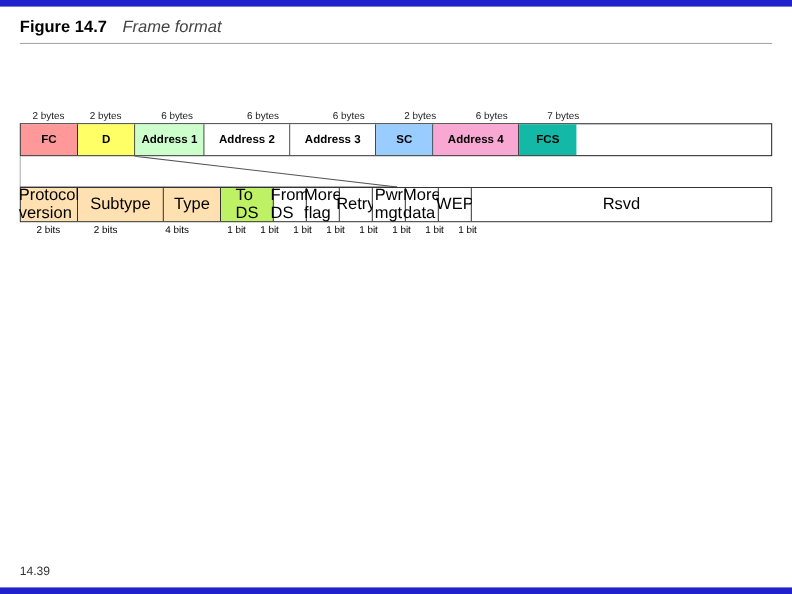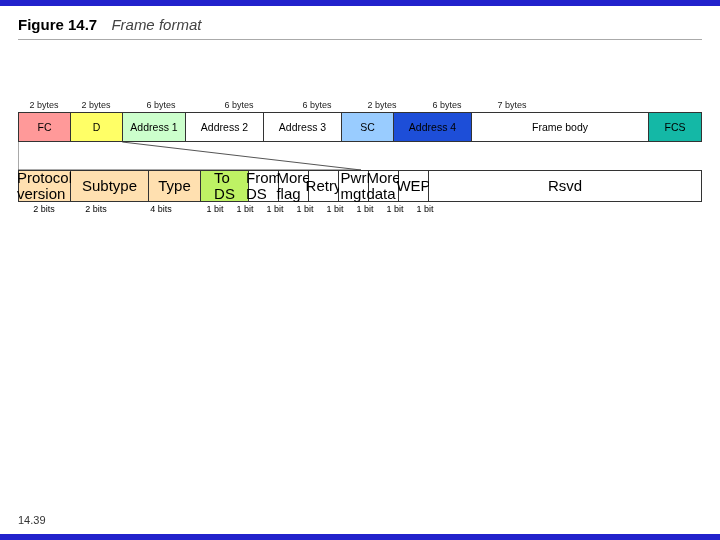--- a/index.html
+++ b/index.html
@@ -61,35 +61,35 @@
       height: 30px;
       border: 1px solid #333;
     }
 
     .frame-cell {
       display: flex;
       align-items: center;
       justify-content: center;
       border-right: 1px solid #333;
       font-size: 10.5px;
-      font-weight: normal;
+      font-weight: bold;
       text-align: left;
     }
 
     .frame-cell:last-child {
       border-right: none;
     }
 
     .cell-fc    { background: #ff9999; width: 52px; }
     .cell-d     { background: #ffff66; width: 52px; }
     .cell-addr1 { background: #ccffcc; width: 63px; }
     .cell-addr2 { background: #ffffff; width: 78px; }
     .cell-addr3 { background: #ffffff; width: 78px; }
     .cell-sc    { background: #99ccff; width: 52px; }
-    .cell-addr4 { background: #1d4ed8; width: 78px; }
+    .cell-addr4 { background: #f9a8d4; width: 78px; }
     .cell-fbody { background: #ffffff; flex: 1; }
     .cell-fcs   { background: #14b8a6; width: 52px; }
 
     
     .expand-area {
       position: relative;
       height: 28px;
       margin-top: 0;
     }
 
@@ -183,21 +183,20 @@
     </div>
 
     <div class="frame-row">
       <div class="frame-cell cell-fc">FC</div>
       <div class="frame-cell cell-d">D</div>
       <div class="frame-cell cell-addr1">Address 1</div>
       <div class="frame-cell cell-addr2">Address 2</div>
       <div class="frame-cell cell-addr3">Address 3</div>
       <div class="frame-cell cell-sc">SC</div>
       <div class="frame-cell cell-addr4">Address 4</div>
-      <div class="frame-cell cell-fbody">Frame body</div>
       <div class="frame-cell cell-fcs">FCS</div>
     </div>
 
     <div class="expand-area">
       <svg class="expand-lines" viewBox="0 0 682 28" preserveAspectRatio="none">
 
         <line x1="0" y1="0" x2="0" y2="28" stroke="#555" stroke-width="1"></line>
 
         <line x1="104" y1="0" x2="342" y2="28" stroke="#555" stroke-width="1"></line>
 

